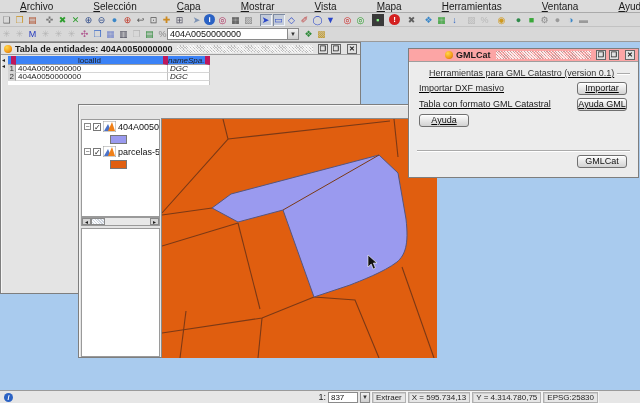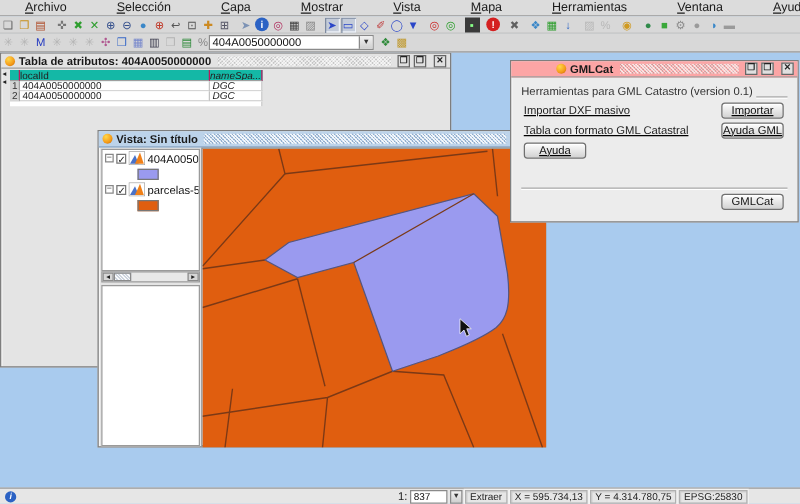--- a/index.html
+++ b/index.html
@@ -46,21 +46,21 @@
 
   
   #attr-win { left:0; top:0; width:361px; height:252px; }
   #attr-win .titlebar { background:#e3e3e3; }
   #attr-gutter { position:absolute; left:1px; top:14px; width:6px; font-size:6px; color:#222; line-height:6px; }
   #attr-table { position:absolute; left:7px; top:13px; }
   .trow { display:flex; height:8px; }
   .tcell { font-size:8px; line-height:8px; overflow:hidden; white-space:nowrap;
     border-right:1px solid #c2c2c2; border-bottom:1px solid #d6d6d6; background:#fff; color:#222; padding-left:2px; }
   .tnum { width:8px; background:#d4d4d4; border-right:1px solid #9f9f9f; text-align:right; padding-right:1px; padding-left:0; color:#333; }
-  .thead { background:#14b8a6; border-right:1px solid #be185d; border-bottom:1px solid #9f9f9f; padding-left:0; }
+  .thead { background:#3b82f6; border-right:5px solid #be185d; border-bottom:1px solid #9f9f9f; text-align:center; padding-left:0; }
   .trow.hdr { height:9px; }
   .trow.hdr .tcell { line-height:9px; }
   .c1 { width:152px; } .c2 { width:42px;font-style:italic; }
   #attr-pad { width:202px; height:4px; background:#fff; border-right:1px solid #c2c2c2; }
 
   
   #vista-win { left:78px; top:62px; width:359px; height:254px; }
   #vista-win .titlebar { height:13px; background:#bcd3ea; border-bottom:1px solid #8aa6c4; }
   #vista-win .titlebar .dither {
     background-image:repeating-linear-gradient(45deg, rgba(255,255,255,.85) 0 1px, transparent 1px 2px),
@@ -84,21 +84,21 @@
   #toc-track { flex:1; }
   #toc-lower { position:absolute; left:2px; top:123px; width:79px; height:129px;
     background:#fff; border:1px solid #9a9a9a; }
   #map-holder { position:absolute; left:82px; top:13px; width:275px; height:239px;
     border:1px solid #8a8a8a; }
   #map-holder svg { display:block; }
 
   
   #gml-win { left:408px; top:6px; width:231px; height:130px; background:#ececec; }
   #gml-win .titlebar { height:13px; background:#fca5a5;padding-left:36px; }
-  #gml-group-title { position:absolute; left:8px; top:19px; right:8px; display:flex; align-items:flex-end; }
+  #gml-group-title { position:absolute; left:20px; top:19px; right:8px; display:flex; align-items:center;text-decoration:underline; }
   #gml-group-title span { font-size:9px; color:#333; white-space:nowrap; }
   #gml-group-title .gline { flex:1; height:1px; background:#aaa; margin-left:3px; box-shadow:0 1px 0 #fff; }
   #gml-rows { position:absolute; left:10px; top:31px; right:11px; }
   .gml-row { height:16px; display:flex; align-items:center;text-decoration:underline; }
   .gml-label { font-size:9px; color:#222; flex:1; white-space:nowrap; }
   .btn { width:50px; height:13px; font-size:9px; line-height:11px; text-align:center; color:#111;
     background:linear-gradient(#fdfdfd,#d2d2d2); border:1px solid #707070; border-radius:3px;
     box-shadow:inset 0 1px 0 #fff; cursor:default; flex:0 0 auto; }
   #gml-sep { position:absolute; left:8px; right:8px; top:101px; height:1px; background:#aaa; box-shadow:0 1px 0 #fff; }
   #gml-close { position:absolute; right:11px; top:106px; }
@@ -211,21 +211,21 @@
       <div class="ticon" style="color: rgb(47, 138, 58);">❖</div>
       <div class="ticon" style="color: rgb(192, 154, 48);">▩</div>
     </div>
 </div>
 
 <div id="desktop">
 
   <div class="win" id="attr-win">
     <div class="titlebar">
       <div class="appball"></div>
-      <span>Tabla de atributos: 404A0050000000</span>
+      <span>Tabla de entidades: 404A0050000000</span>
       <div class="dither"></div>
       <div class="wbtn">❐</div>
       <div class="wbtn">❐</div>
       <div class="wbtn" style="margin-left:3px;">✕</div>
     </div>
     <div id="attr-gutter">◂<br>◂</div>
     <div id="attr-table">
         <div class="trow hdr">
           <div class="tcell tnum thead"></div>
           <div class="tcell thead c1">localId</div>
@@ -239,27 +239,20 @@
         <div class="trow">
           <div class="tcell tnum">2</div>
           <div class="tcell c1">404A0050000000</div>
           <div class="tcell c2">DGC</div>
         </div>
         <div id="attr-pad"></div>
       </div>
   </div>
 
   <div class="win" id="vista-win">
-    <div class="titlebar">
-      <div class="appball"></div>
-      <span>Vista: Sin título</span>
-      <div class="dither"></div>
-      <div class="wbtn">❐</div>
-      <div class="wbtn">❐</div>
-    </div>
     <div id="toc">
         <div class="toc-row">
           <div class="tree-handle">−</div>
           <div class="toc-check">✓</div>
           <span style="display: flex; flex: 0 0 auto;">
             <svg width="13" height="11" viewBox="0 0 13 11" style="flex:0 0 auto">
               <rect x="0" y="0" width="13" height="11" fill="#fff" stroke="#999" stroke-width="1"></rect>
               <polygon points="1,10 5,3 8,10" fill="#4a72c8"></polygon>
               <polygon points="5,10 9,1 12,10" fill="#f08018"></polygon>
             </svg>

